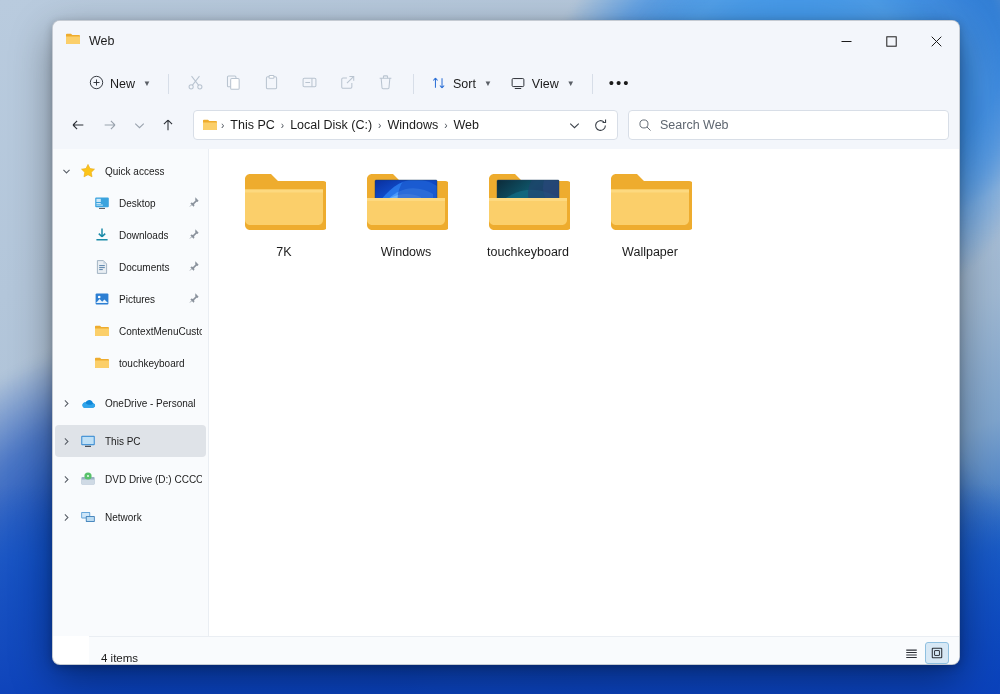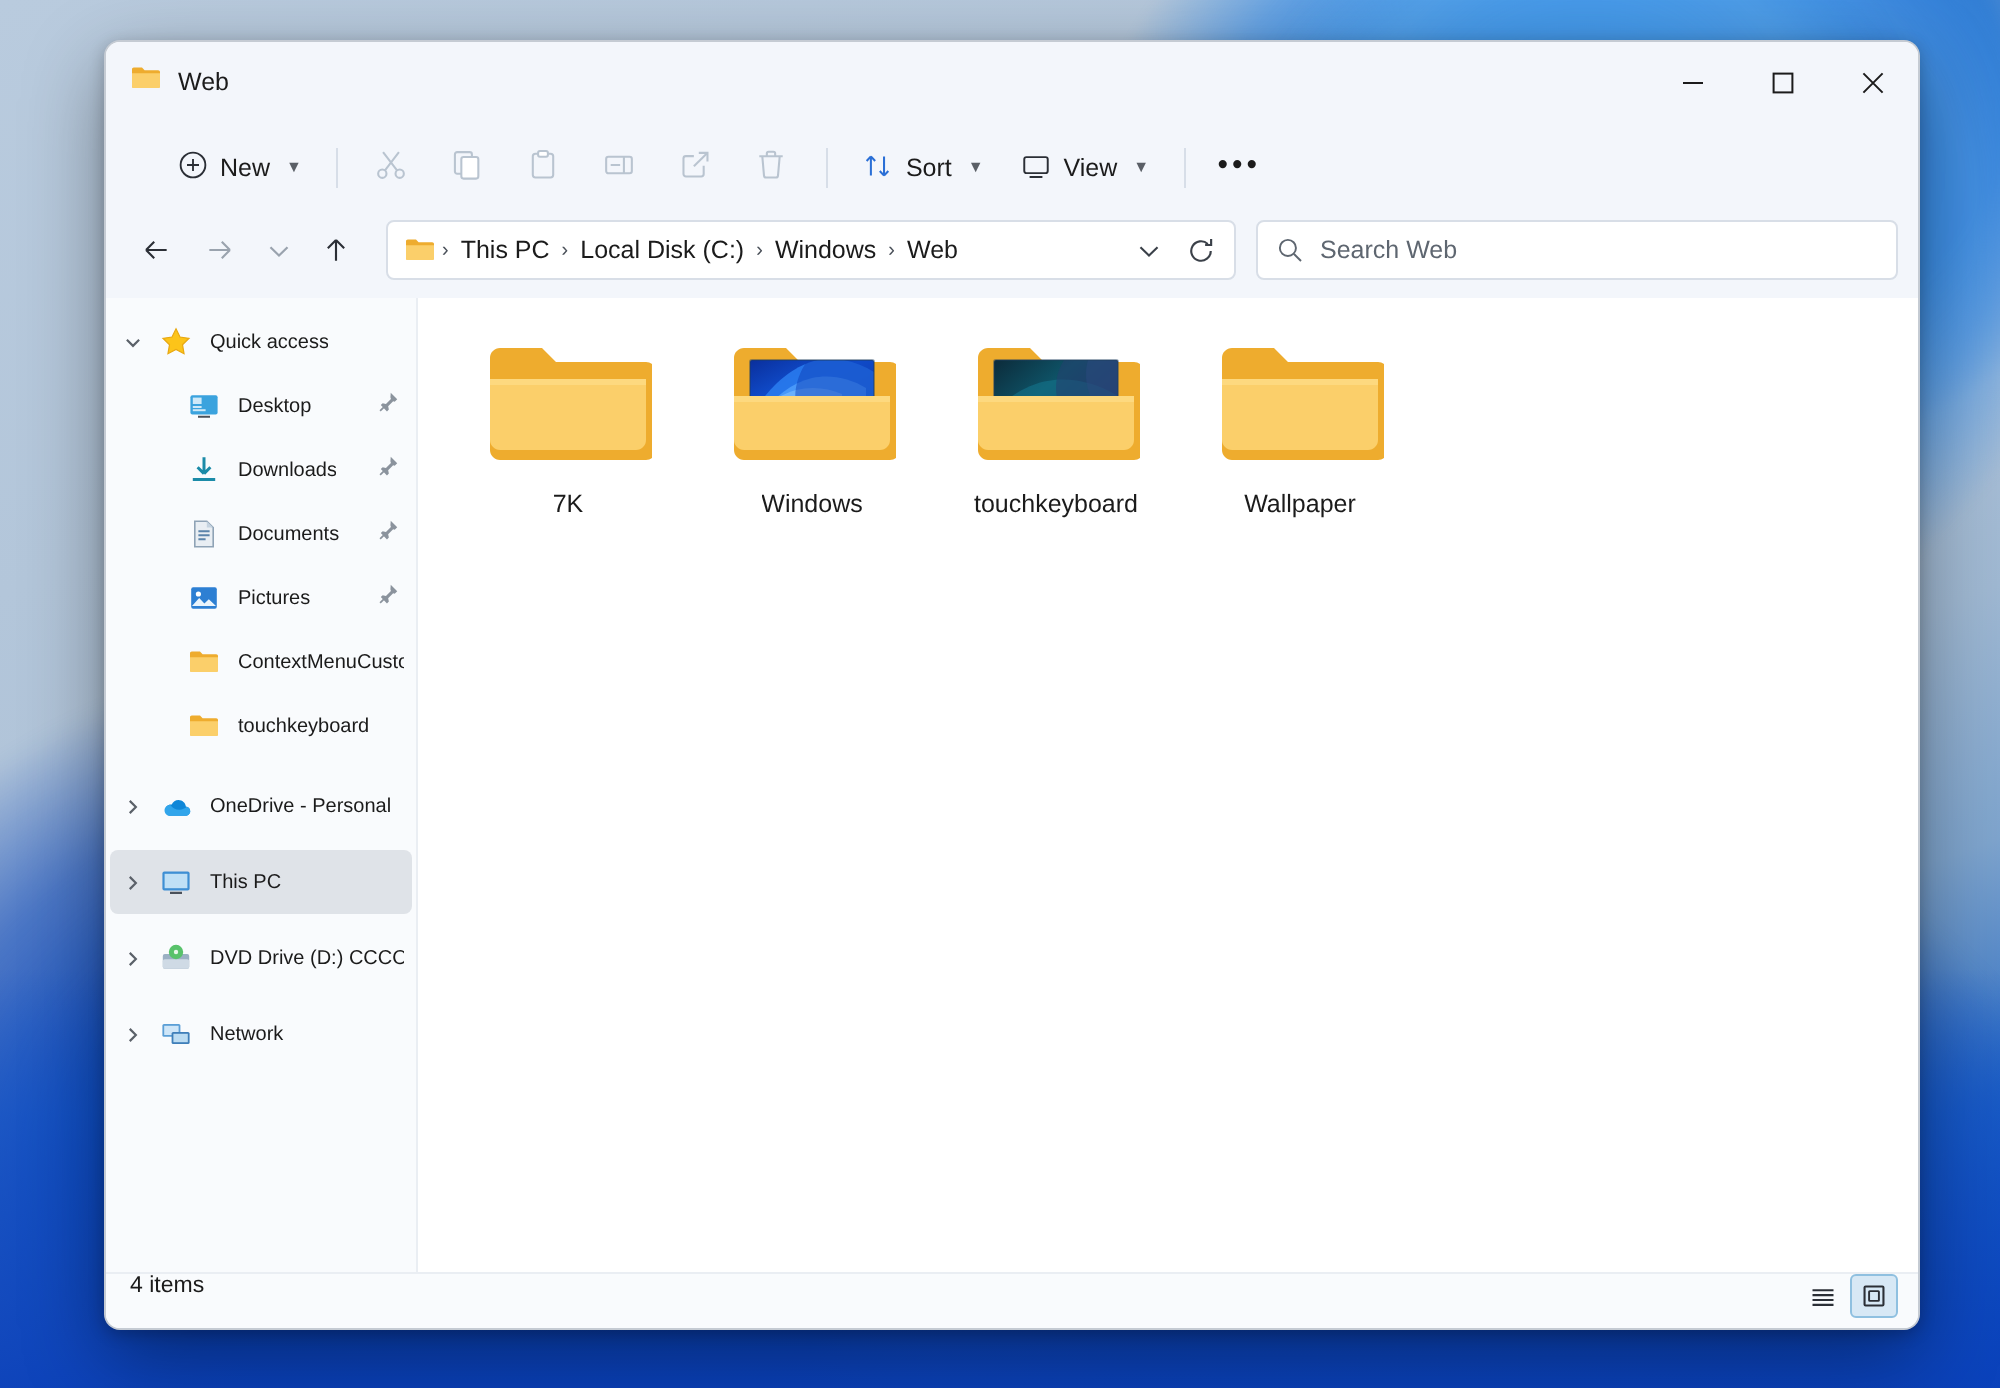--- a/index.html
+++ b/index.html
@@ -279,22 +279,23 @@
   }
   .folder-wrap { width: 84px; height: 70px; position: relative; }
 
   
   .statusbar {
     height: 28px;
     flex: 0 0 auto;
     background: #f9fbfd;
     border-top: 1px solid #eaeef3;
     display: flex;
-    align-items: flex-start;
+    align-items: flex-end;
     padding: 0 10px 0 12px;
+    margin-left: 36px;
   }
   .status-text { font-size: 11.5px; color: #1b1b1b; }
   .status-right { margin-left: auto; display: flex; align-items: center; gap: 2px; }
   .view-btn {
     width: 24px; height: 22px;
     display: flex; align-items: center; justify-content: center;
     border-radius: 3px;
     color: #2b2f36;
   }
   .view-btn.active {

